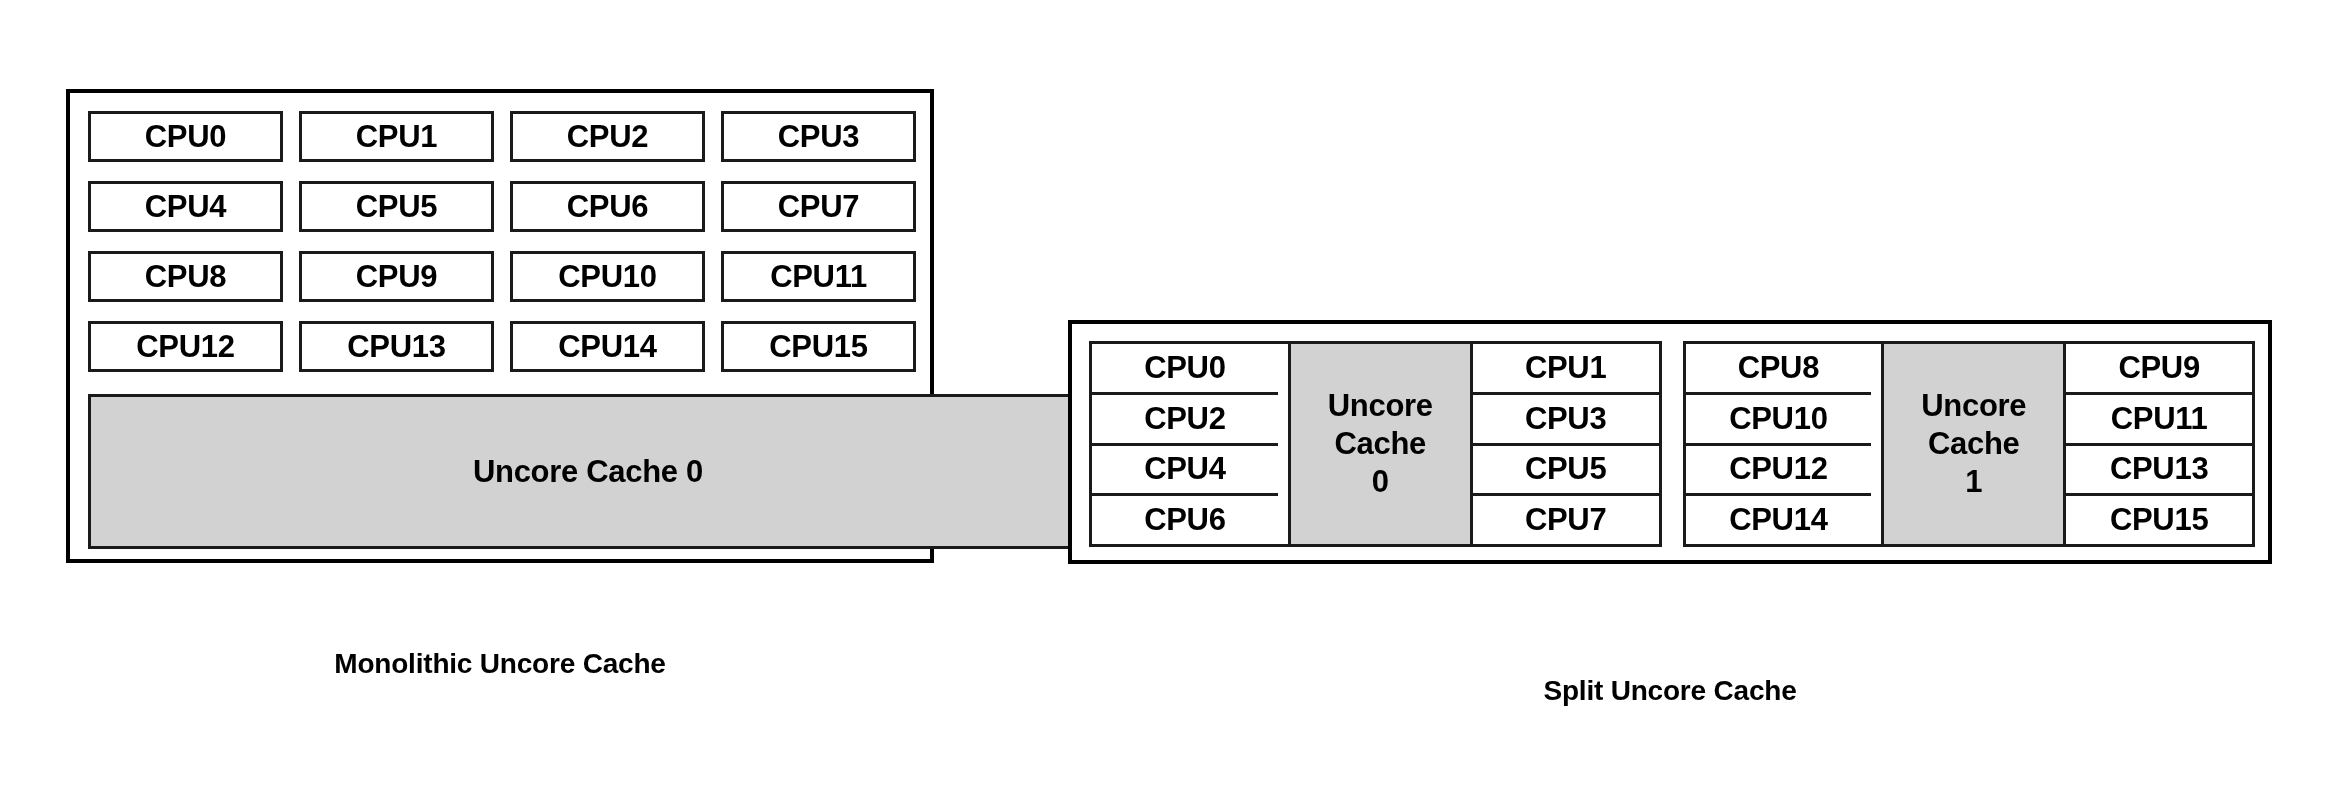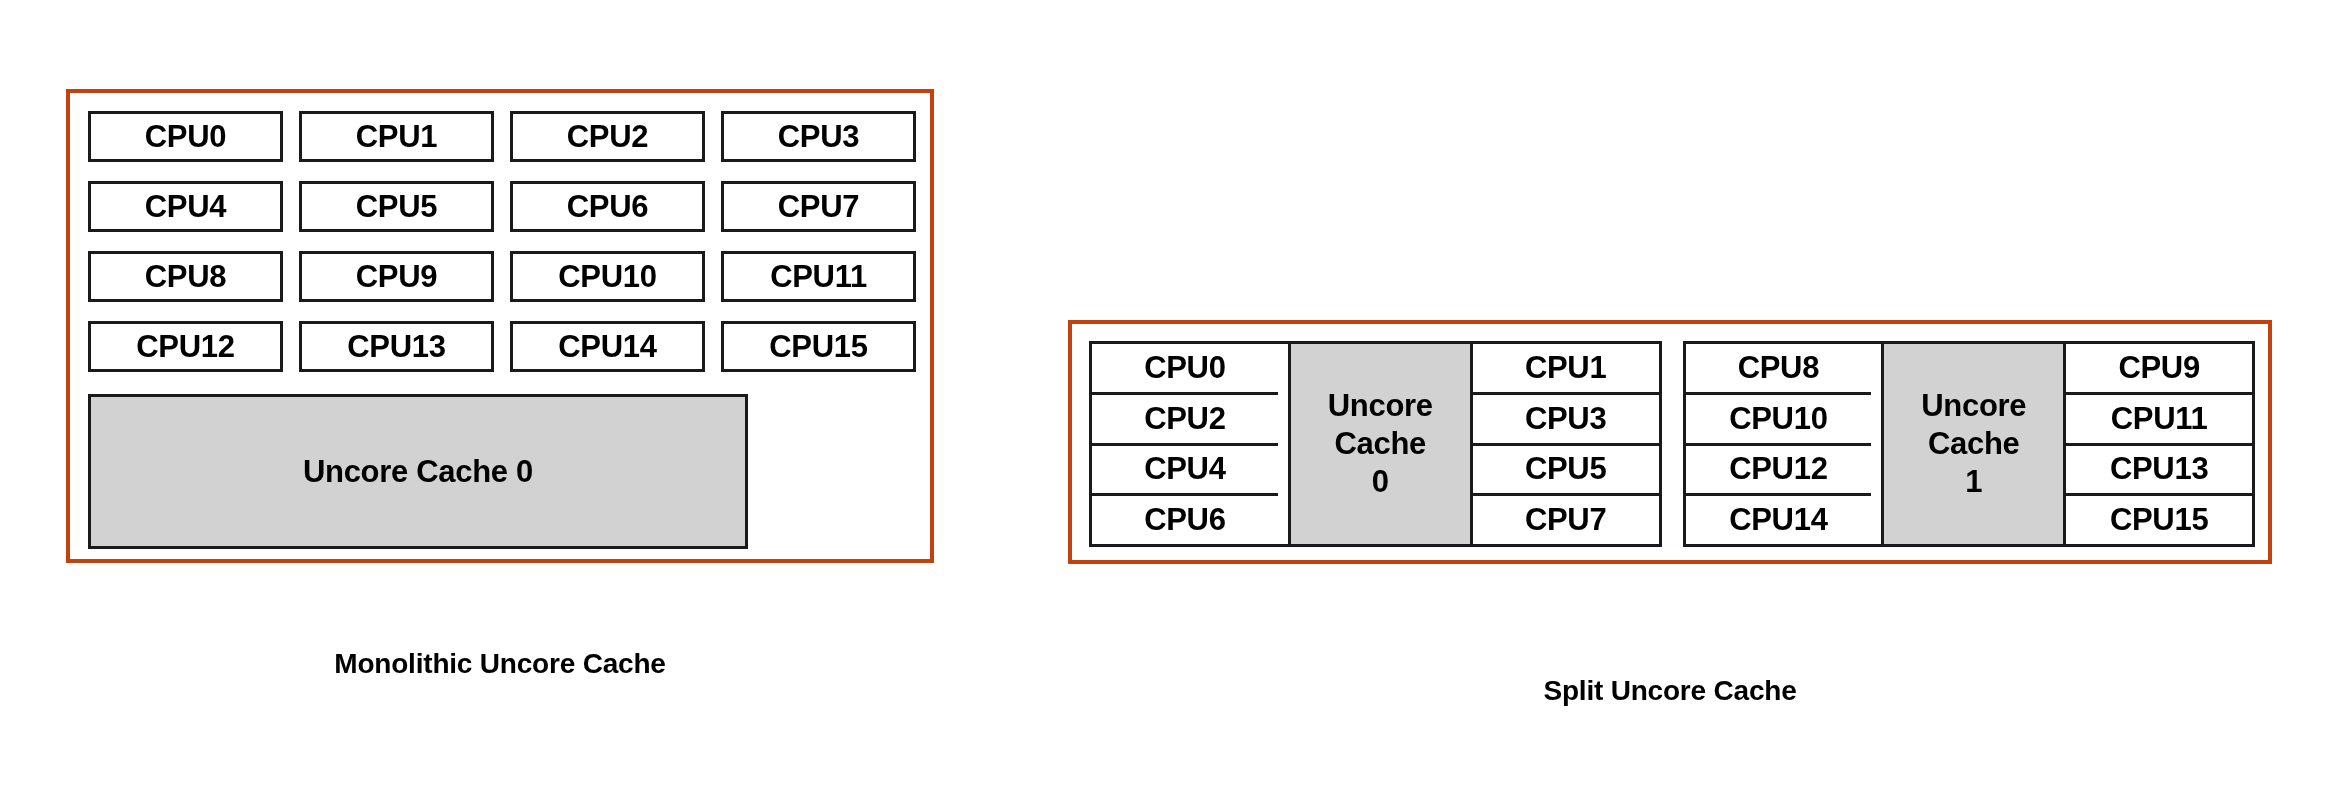--- a/index.html
+++ b/index.html
@@ -11,21 +11,21 @@
     width: 2348px;
     height: 802px;
     position: relative;
     font-family: "Liberation Sans", sans-serif;
     overflow: hidden;
   }
 
   .outer-frame {
     position: absolute;
     box-sizing: border-box;
-    border: 4px solid #c2410c;
+    border: 4px solid #000000;
     background: #ffffff;
   }
 
   .caption {
     position: absolute;
     text-align: center;
     font-weight: bold;
     font-size: 28px;
     color: #000000;
     letter-spacing: -0.2px;
@@ -63,21 +63,21 @@
     font-weight: bold;
     font-size: 31px;
     color: #000000;
     letter-spacing: -0.3px;
   }
 
   #mono-cache {
     position: absolute;
     left: 18px;
     top: 301px;
-    width: 660px;
+    width: 1000px;
     height: 155px;
     box-sizing: border-box;
     border: 3px solid #1a1a1a;
     background: #d2d2d2;
     display: flex;
     align-items: center;
     justify-content: center;
     font-weight: bold;
     font-size: 31px;
     color: #000000;

